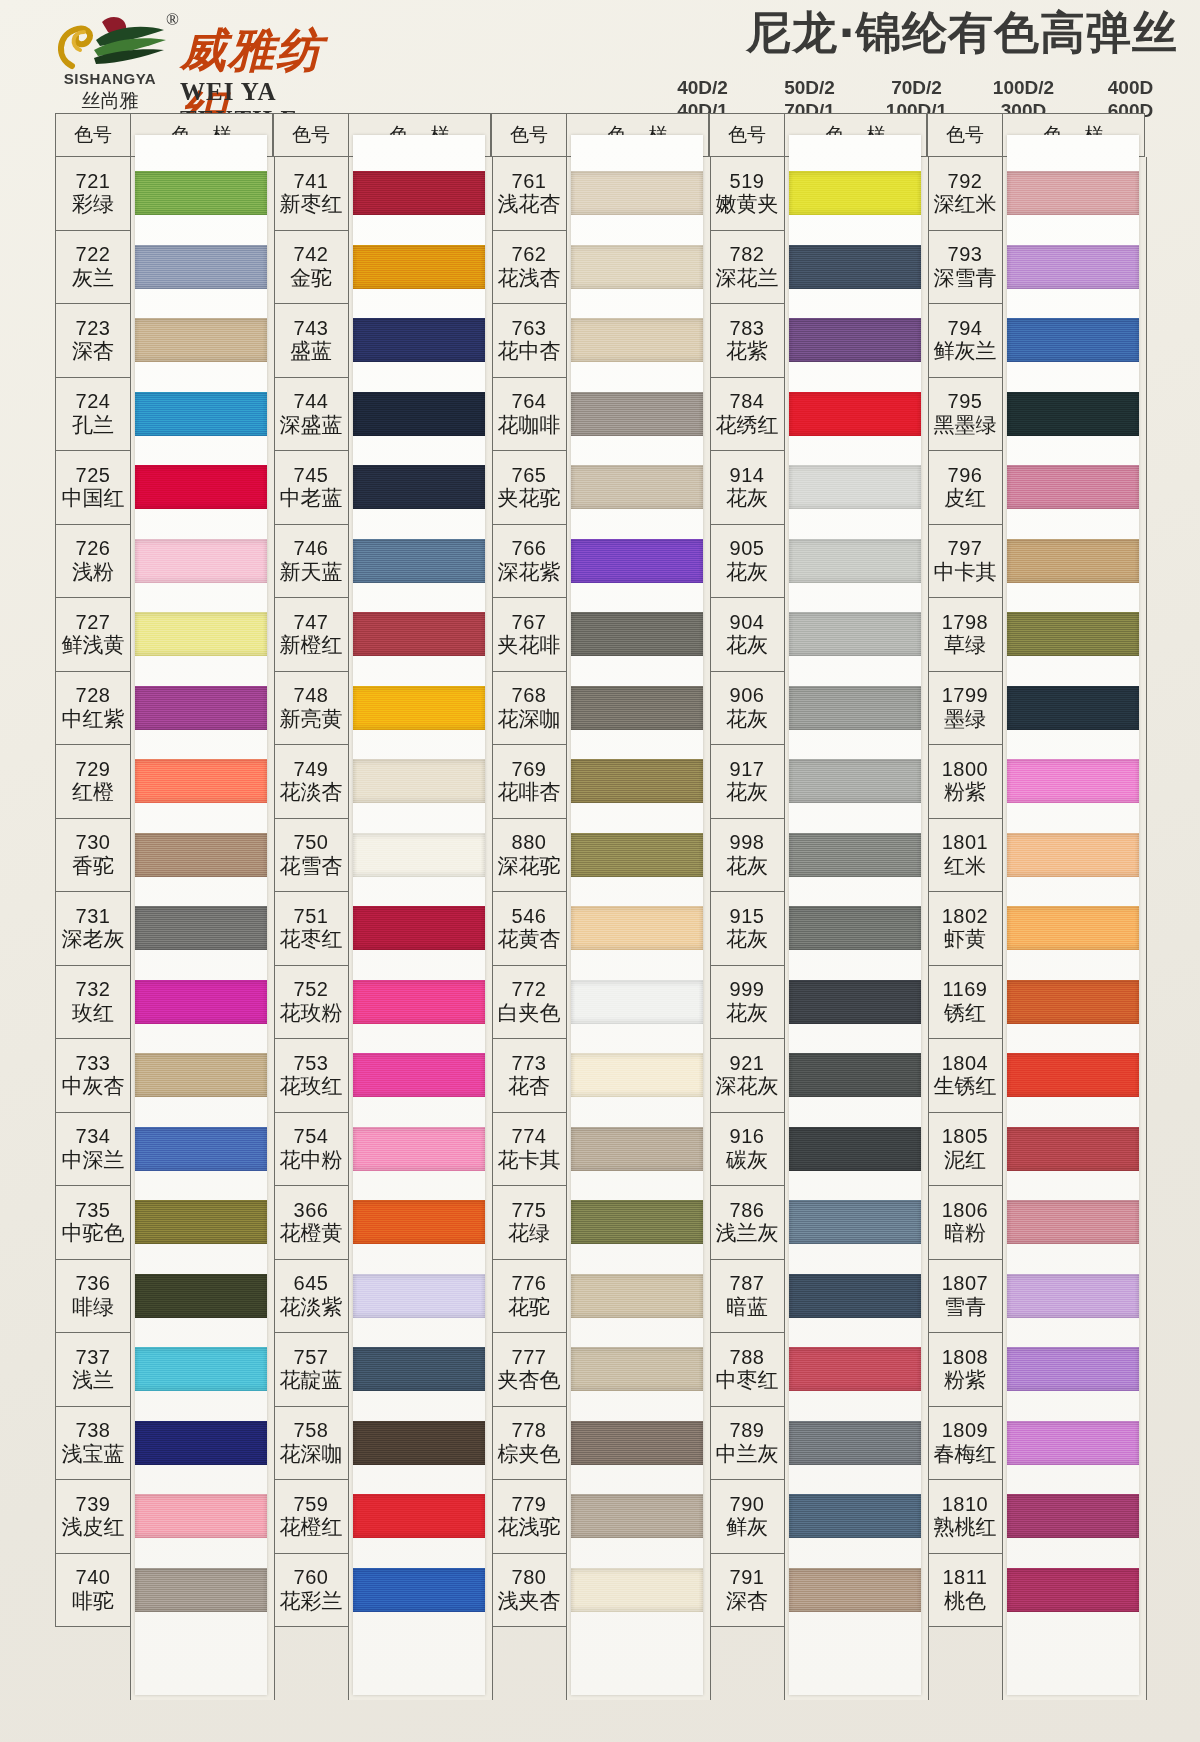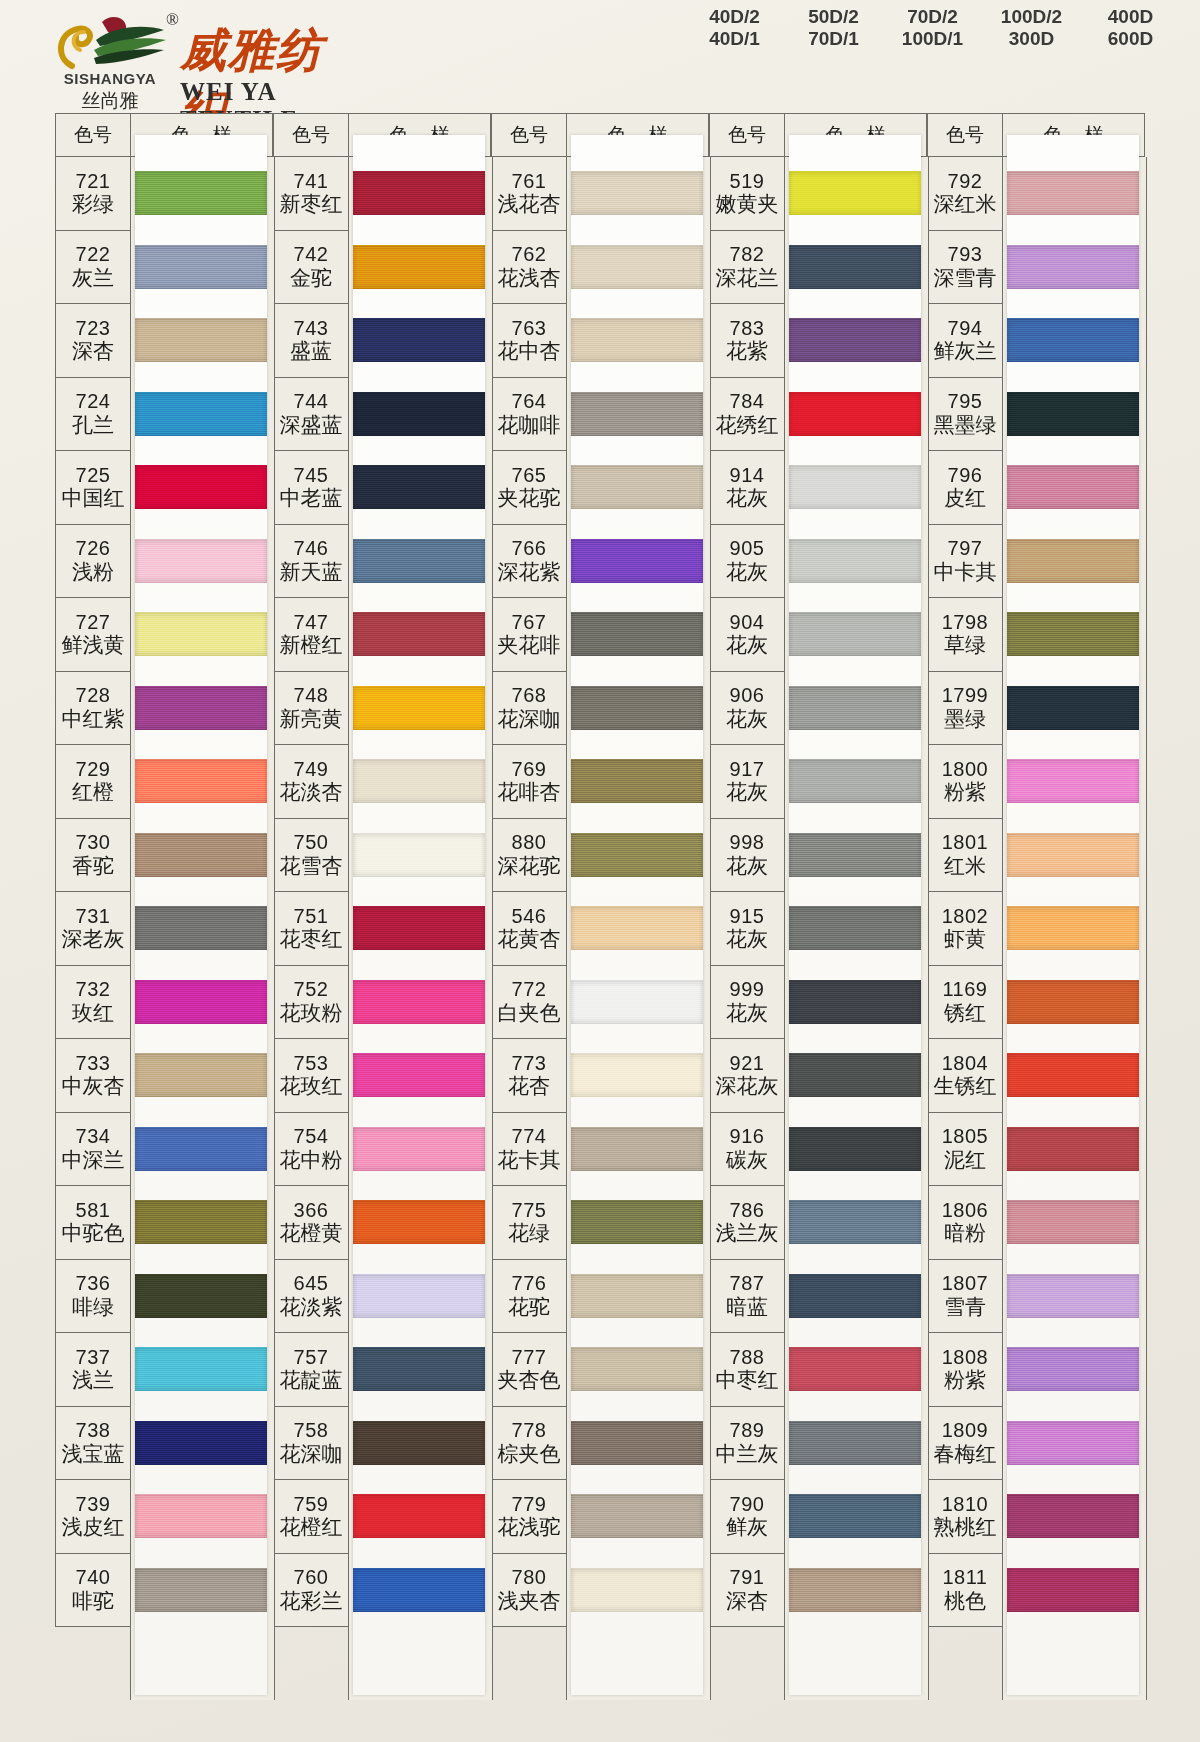--- a/index.html
+++ b/index.html
@@ -30,21 +30,21 @@
   #logo-cn-small{position:absolute;left:0px;top:80px;width:140px;text-align:center;
     font-size:19px;color:#2b2b29;font-family:"DejaVu Sans",sans-serif;}
   #brand-cn{position:absolute;left:140px;top:12px;font-size:46px;font-weight:bold;
     letter-spacing:2px;color:#c2410c;font-family:"DejaVu Sans",sans-serif;font-style:italic;}
   #brand-en{position:absolute;left:140px;top:70px;font-size:25px;font-weight:bold;
     letter-spacing:1px;color:#2e2e2c;font-family:"Liberation Serif",serif;}
 
   #title-block{position:absolute;right:22px;top:6px;width:620px;text-align:right;}
   #title-cn{font-size:45px;font-weight:bold;letter-spacing:1px;color:#3a3a38;
     font-family:"DejaVu Sans",sans-serif;line-height:1.18;}
-  #spec-grid{margin-top:0;display:flex;justify-content:flex-end;gap:4px;}
+  #spec-grid{margin-top:18px;display:flex;justify-content:flex-end;gap:12px;}
   .spec-col{width:95px;text-align:center;font-family:"Liberation Sans",sans-serif;
     font-size:19px;font-weight:bold;color:#3a3a38;line-height:1.18;}
 
   
   #grid{position:absolute;left:55px;top:113px;width:1090px;height:1600px;
     display:flex;}
   .col-group{display:flex;flex-direction:column;}
   .code-col{width:75px;}
   .swatch-col{width:143px;}
 
@@ -115,20 +115,21 @@
         <path d="M44 48 C66 40,96 38,114 40 C94 47,70 53,46 54 Z" fill="#1b3a1d"></path>
       </svg>
       <div id="logo-reg">®</div>
       <div id="logo-pinyin">SISHANGYA</div>
       <div id="logo-cn-small">丝尚雅</div>
       <div id="brand-cn">威雅纺织</div>
       <div id="brand-en">WEI YA TEXTILE</div>
     </div>
 
     <div id="title-block">
+      <div id="title-cn">尼龙·锦纶有色高弹丝</div>
       <div id="spec-grid">
           <div class="spec-col">
             <div>40D/2</div>
             <div>40D/1</div>
           </div>
           <div class="spec-col">
             <div>50D/2</div>
             <div>70D/1</div>
           </div>
           <div class="spec-col">
@@ -200,21 +201,21 @@
         </div>
         <div class="cell">
           <div class="code">733</div>
           <div class="cname">中灰杏</div>
         </div>
         <div class="cell">
           <div class="code">734</div>
           <div class="cname">中深兰</div>
         </div>
         <div class="cell">
-          <div class="code">581</div>
+          <div class="code">735</div>
           <div class="cname">中驼色</div>
         </div>
         <div class="cell">
           <div class="code">736</div>
           <div class="cname">啡绿</div>
         </div>
         <div class="cell">
           <div class="code">737</div>
           <div class="cname">浅兰</div>
         </div>

